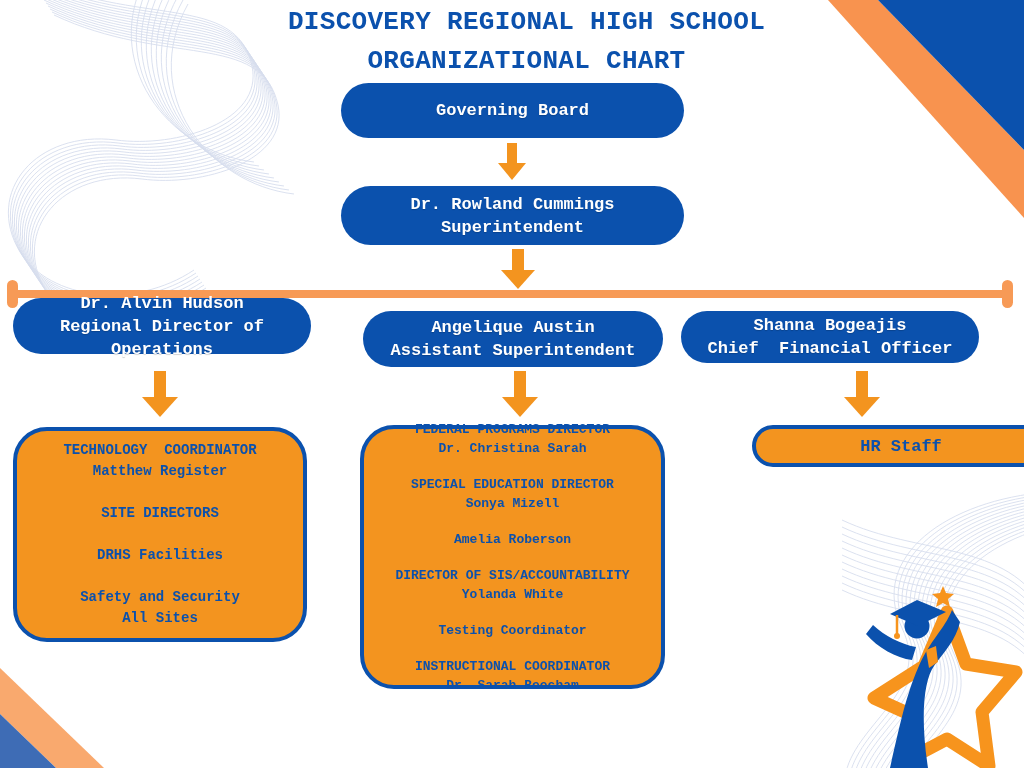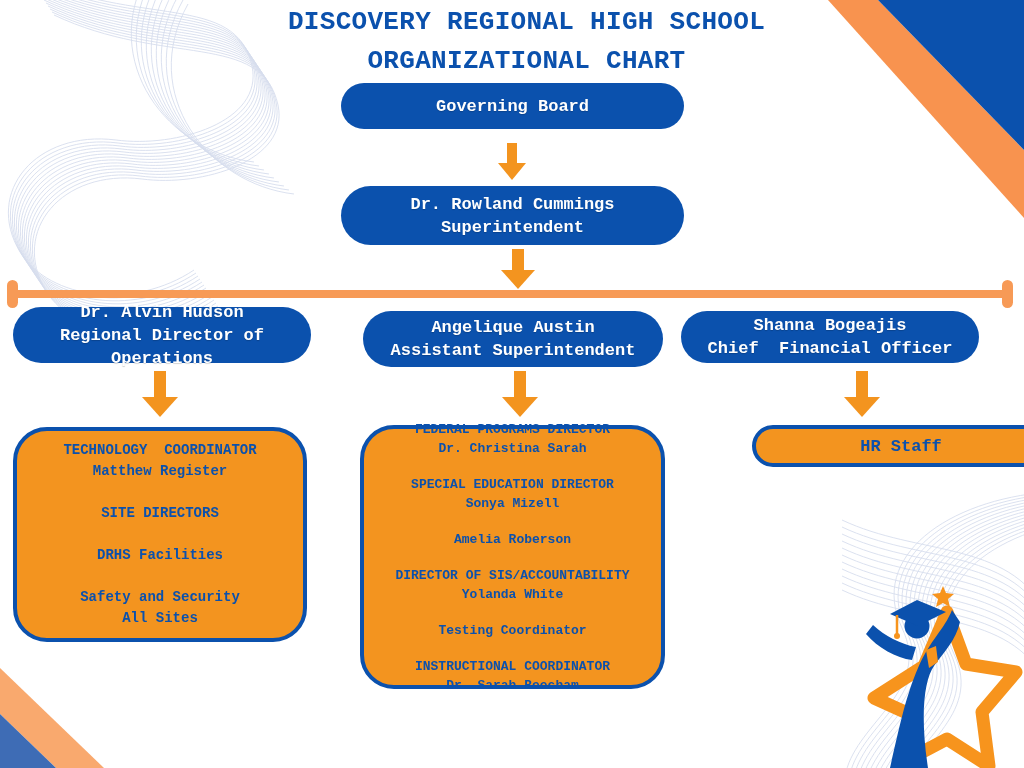--- a/index.html
+++ b/index.html
@@ -146,21 +146,21 @@
       <circle cx="897" cy="636" r="3" fill="#f7941d"></circle>
       <polygon points="926,650 936,646 938,662 929,668" fill="#f7941d"></polygon>
     </g>
   </svg>
 
   <div class="title">
     <div>DISCOVERY REGIONAL HIGH SCHOOL</div>
     <div>ORGANIZATIONAL CHART</div>
   </div>
 
-  <div class="blue-box" style="left:341px;top:83px;width:343px;height:46px;">
+  <div class="blue-box" style="left:341px;top:83px;width:343px;height:55px;">
     <div class="bb-line">Governing Board</div>
   </div>
 
   <div class="arrow a1" style="left:498px;top:143px;">
     <div class="stem"></div>
     <div class="head"></div>
   </div>
 
   <div class="blue-box" style="left:341px;top:186px;width:343px;height:59px;border-radius:30px;">
     <div class="bb-line">Dr. Rowland Cummings</div>
@@ -170,21 +170,21 @@
   <div class="arrow a2" style="left:501px;top:249px;">
     <div class="stem"></div>
     <div class="head"></div>
   </div>
 
   <div class="hline">
     <div class="cap left"></div>
     <div class="cap right"></div>
   </div>
 
-  <div class="blue-box" style="left:13px;top:307px;width:298px;height:56px;">
+  <div class="blue-box" style="left:13px;top:298px;width:298px;height:56px;">
     <div class="bb-line">Dr. Alvin Hudson</div>
     <div class="bb-line">Regional Director of Operations</div>
   </div>
 
   <div class="blue-box" style="left:363px;top:311px;width:300px;height:56px;">
     <div class="bb-line">Angelique Austin</div>
     <div class="bb-line">Assistant Superintendent</div>
   </div>
 
   <div class="blue-box" style="left:681px;top:311px;width:298px;height:52px;">

